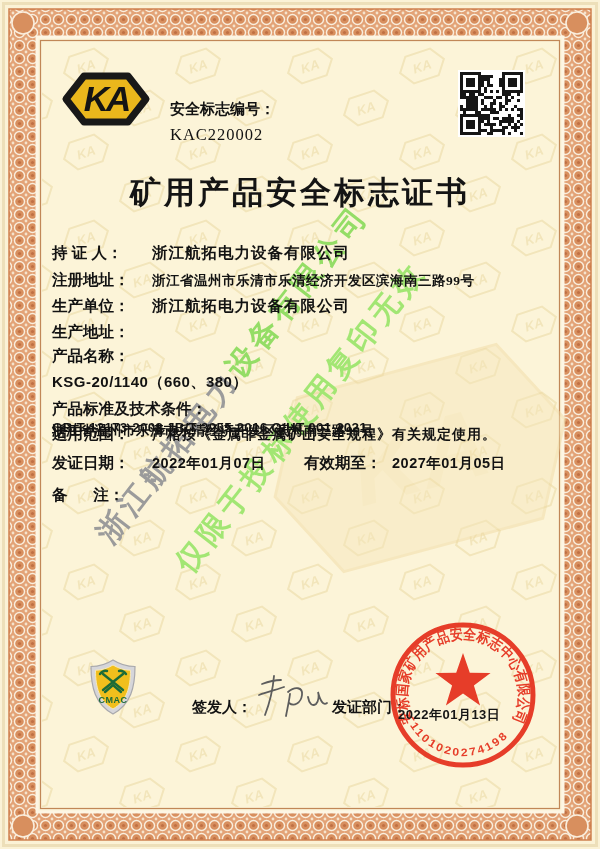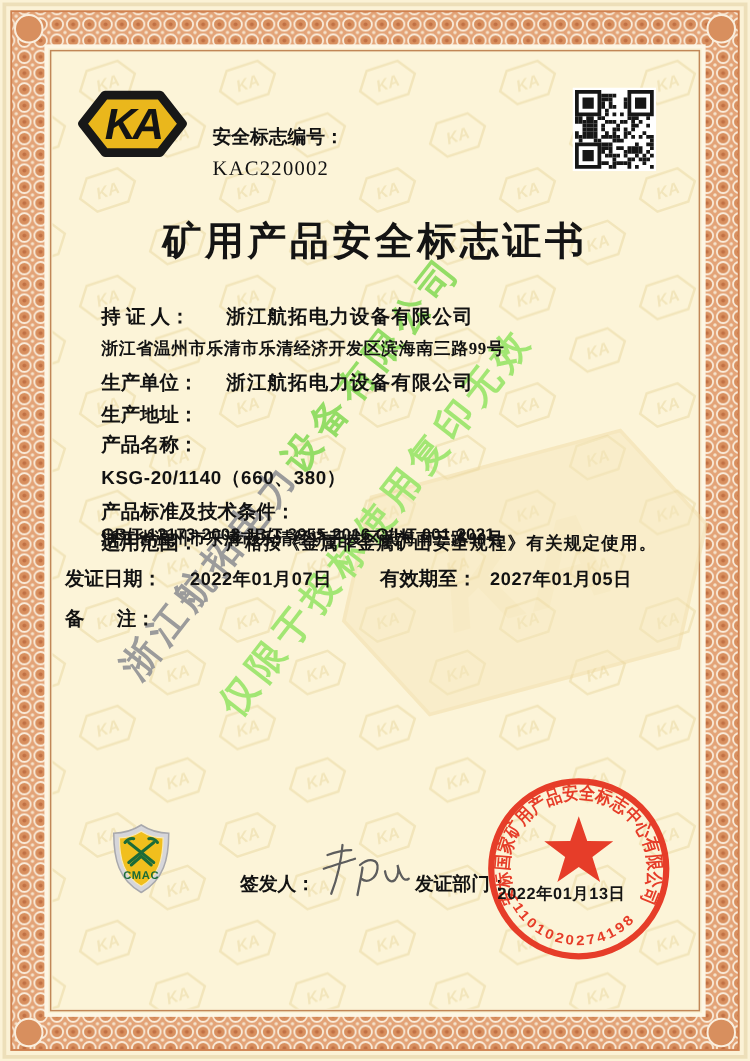--- a/index.html
+++ b/index.html
@@ -22,21 +22,21 @@
            display:flex;justify-content:center;align-items:baseline;gap:6px;flex-direction:column;}
   .cert-no .lbl{font-weight:700;font-size:15px;color:#121212;}
   .cert-no .val{font-family:"Liberation Serif",serif;font-size:16.5px;color:#121212;letter-spacing:1px;}
   .qr{position:absolute;left:458px;top:70px;z-index:2;}
 
   .title{position:absolute;left:0;top:172px;width:100%;text-align:center;z-index:2;
          font-family:Liberation Serif, serif;font-weight:900;font-size:31px;color:#141414;
          letter-spacing:3px;}
 
   
-  .fields{position:absolute;left:0;top:0;width:480px;height:849px;z-index:2;pointer-events:none;margin-left:29px;}
+  .fields{position:absolute;left:0;top:0;width:480px;height:849px;z-index:2;pointer-events:none;}
   .field-row{position:absolute;left:52px;width:500px;display:flex;align-items:baseline;}
   .field-label{font-weight:700;font-size:15.5px;color:#121212;white-space:pre;flex:0 0 100px;}
   .field-row:nth-of-type(1){top:243px;}
   .field-row:nth-of-type(2){top:270px;}
   .field-row:nth-of-type(3){top:296px;}
   .field-row:nth-of-type(4){top:322px;flex-direction:column;}
   .field-row:nth-of-type(5){top:346px;}
   .field-row:nth-of-type(6){top:373px;}
   .field-row:nth-of-type(7){top:399px;flex-direction:column;}
   .field-row:nth-of-type(8){top:424px;}
@@ -293,20 +293,21 @@
 
   <div class="title">矿用产品安全标志证书</div>
 
   <div class="fields">
     <div class="field-row">
       <span class="field-label">持 证 人：</span>
       <span class="field-value val-kai">浙江航拓电力设备有限公司</span>
     </div>
 
     <div class="field-row">
+      <span class="field-label">注册地址：</span>
       <span class="field-value val-kai-small">浙江省温州市乐清市乐清经济开发区滨海南三路99号</span>
     </div>
 
     <div class="field-row">
       <span class="field-label">生产单位：</span>
       <span class="field-value val-kai">浙江航拓电力设备有限公司</span>
     </div>
 
     <div class="field-row">
       <span class="field-label">生产地址：</span>

